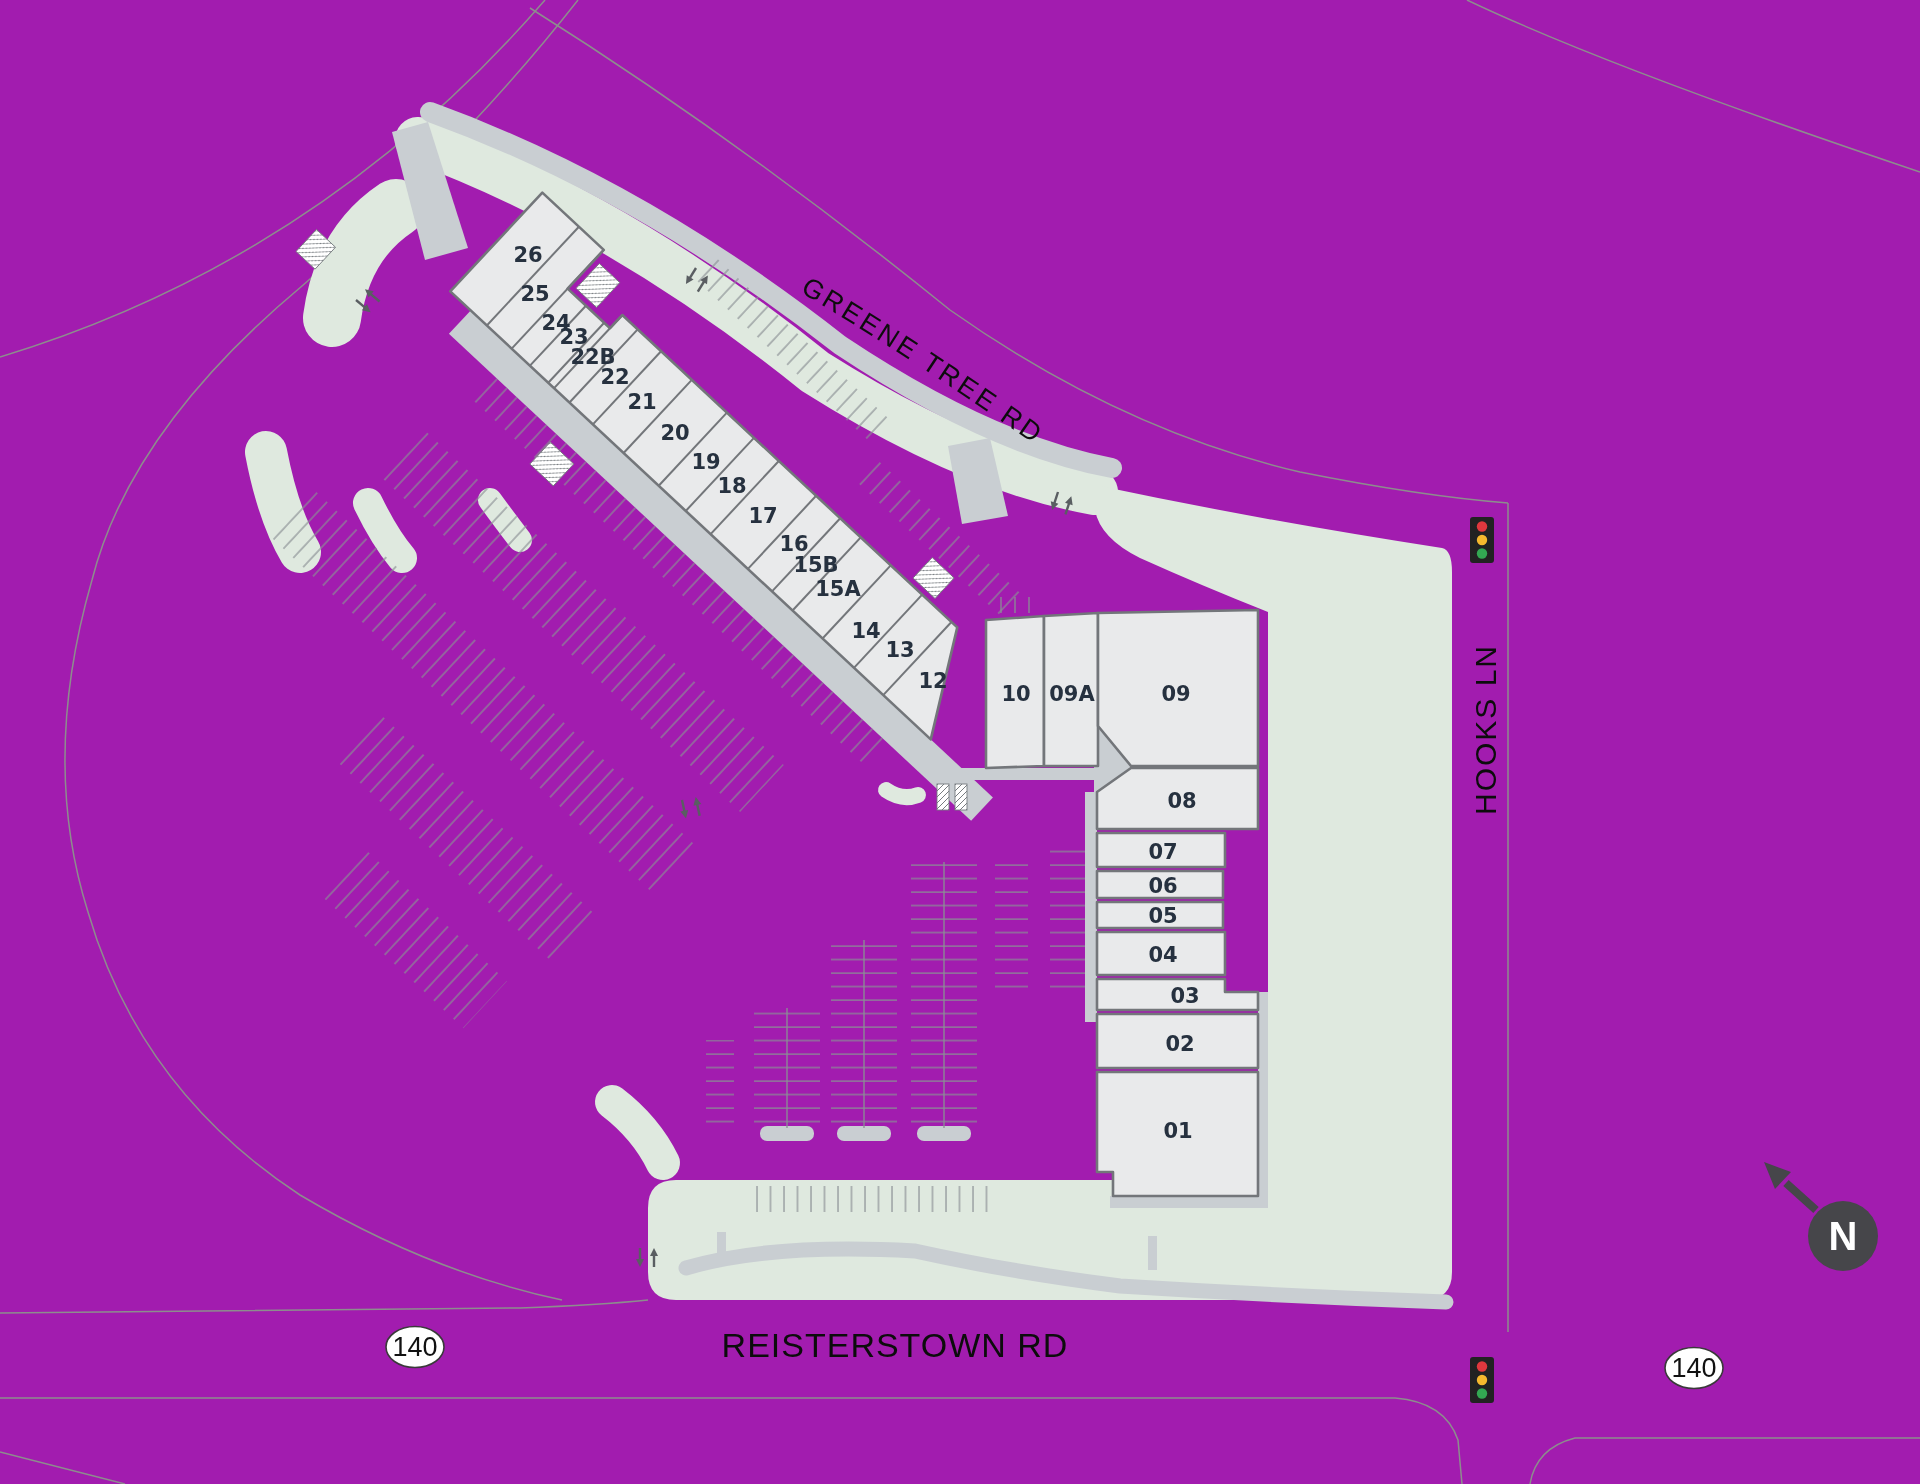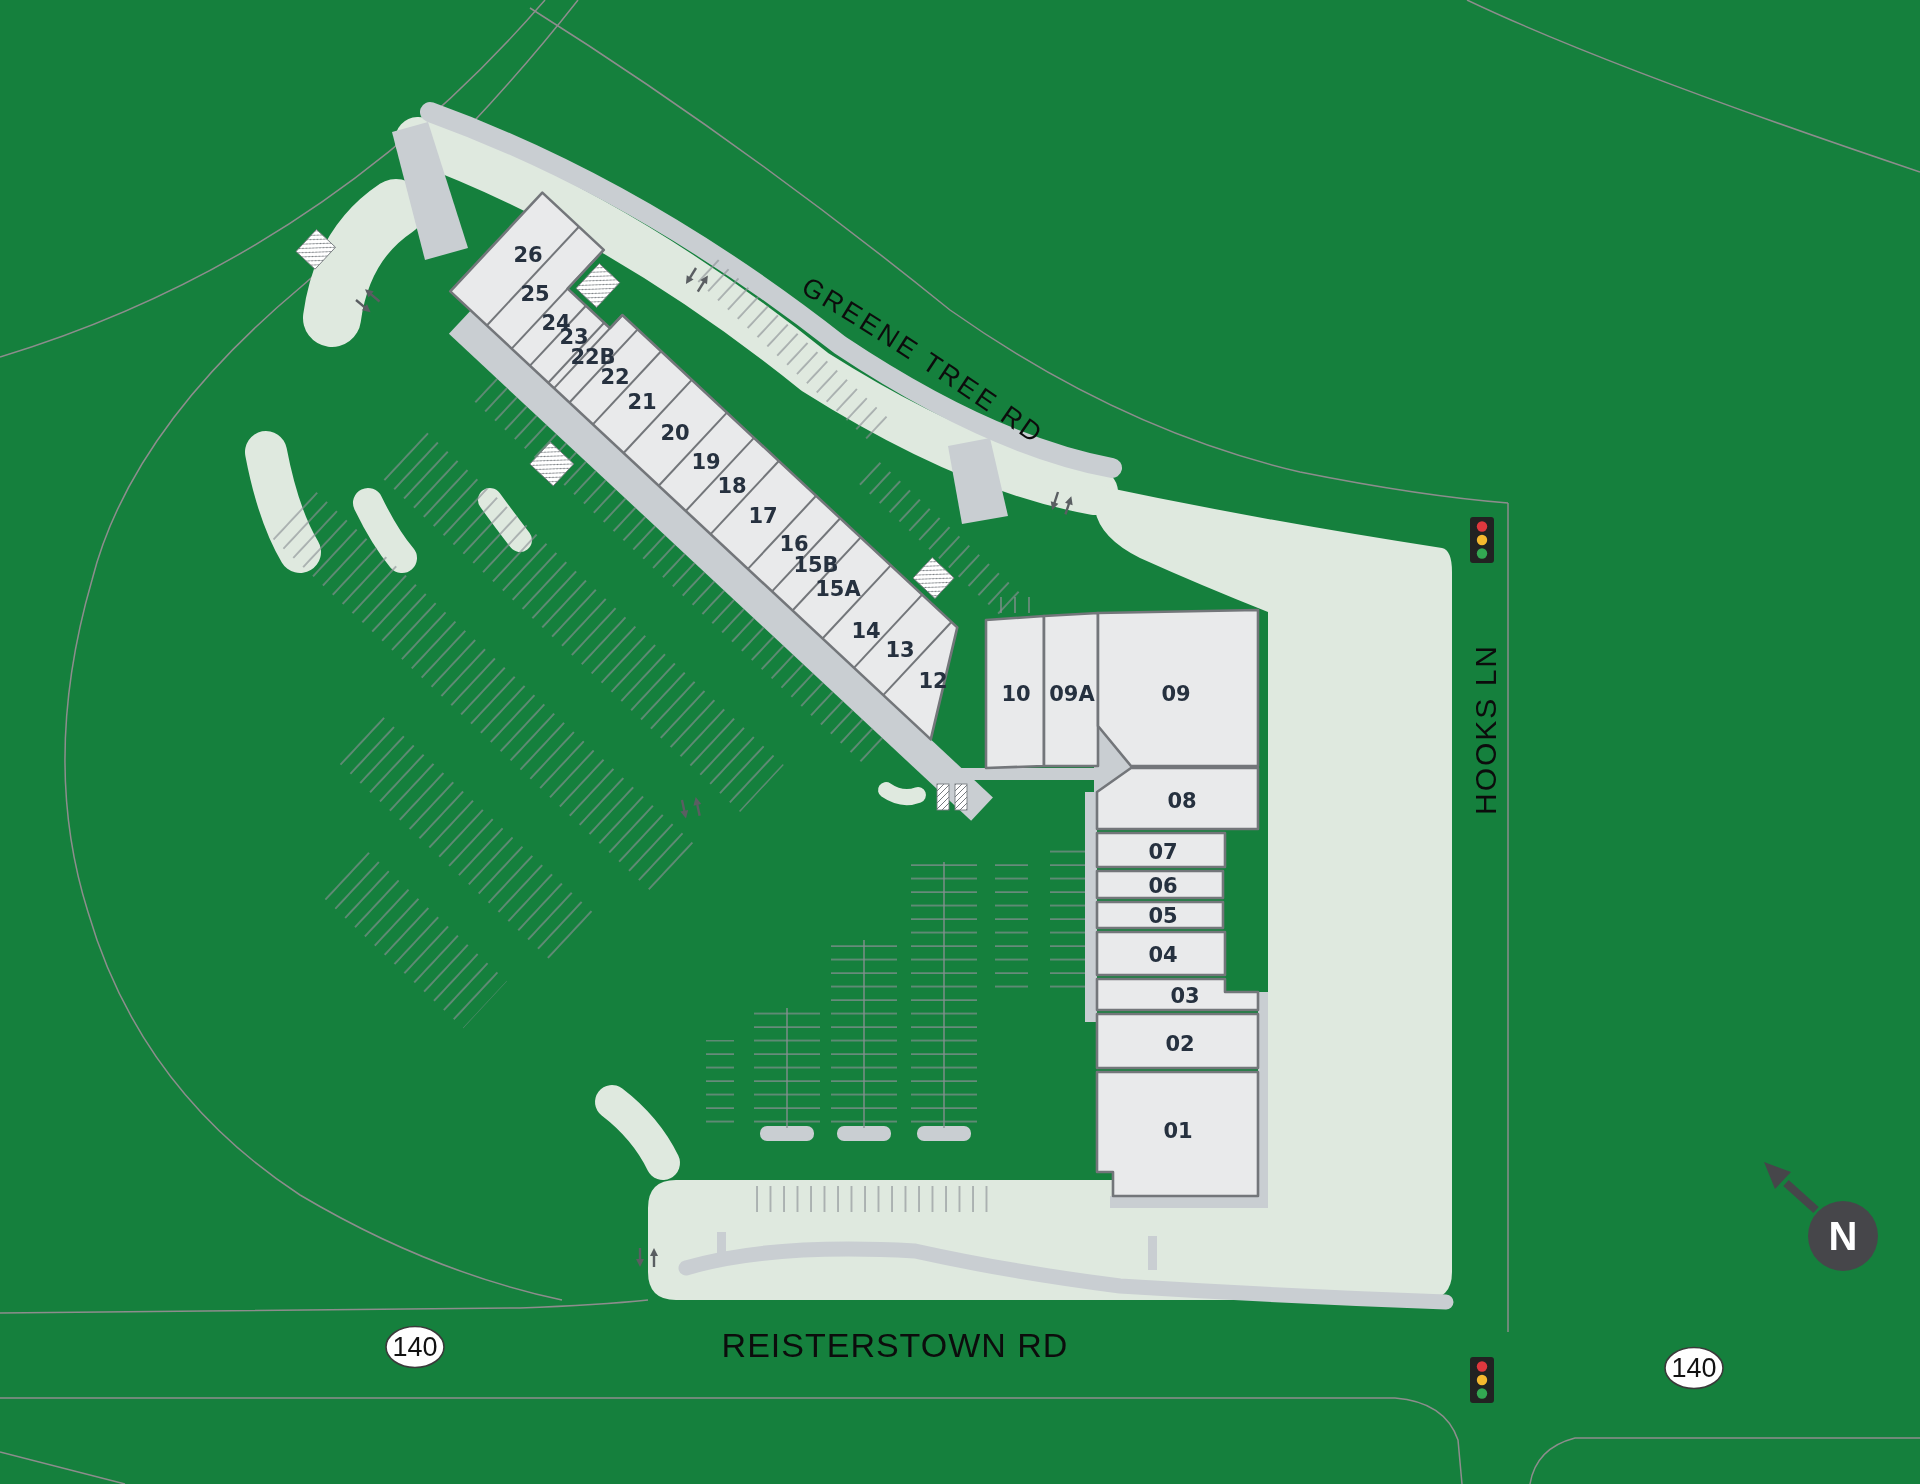--- a/index.html
+++ b/index.html
@@ -1,16 +1,16 @@
 <!DOCTYPE html>
 <html><head>
 <meta charset="utf-8">
 <style>
   html,body{margin:0;padding:0;background:#fff;}
-  #stage{width:1920px;height:1484px;position:relative;background:#15803d;overflow:hidden;}
+  #stage{width:1920px;height:1484px;position:relative;background:#a21caf;overflow:hidden;}
   svg{display:block;}
   .rd{fill:none;stroke:#8d8d8d;stroke-width:1.5;}
   .grn{fill:none;stroke:#dfe9df;stroke-linecap:round;}
   .grnf{fill:#dfe9df;}
   .pav{fill:#c9ced2;}
   .pavln{fill:none;stroke:#c9ced2;stroke-linecap:round;}
   .bld{fill:#e9eaeb;stroke:#73767a;stroke-width:2.6;stroke-linejoin:round;}
   .div{stroke:#73767a;stroke-width:2;}
   .pkA{fill:url(#pk);}
   .pkH{fill:url(#pkh);}

